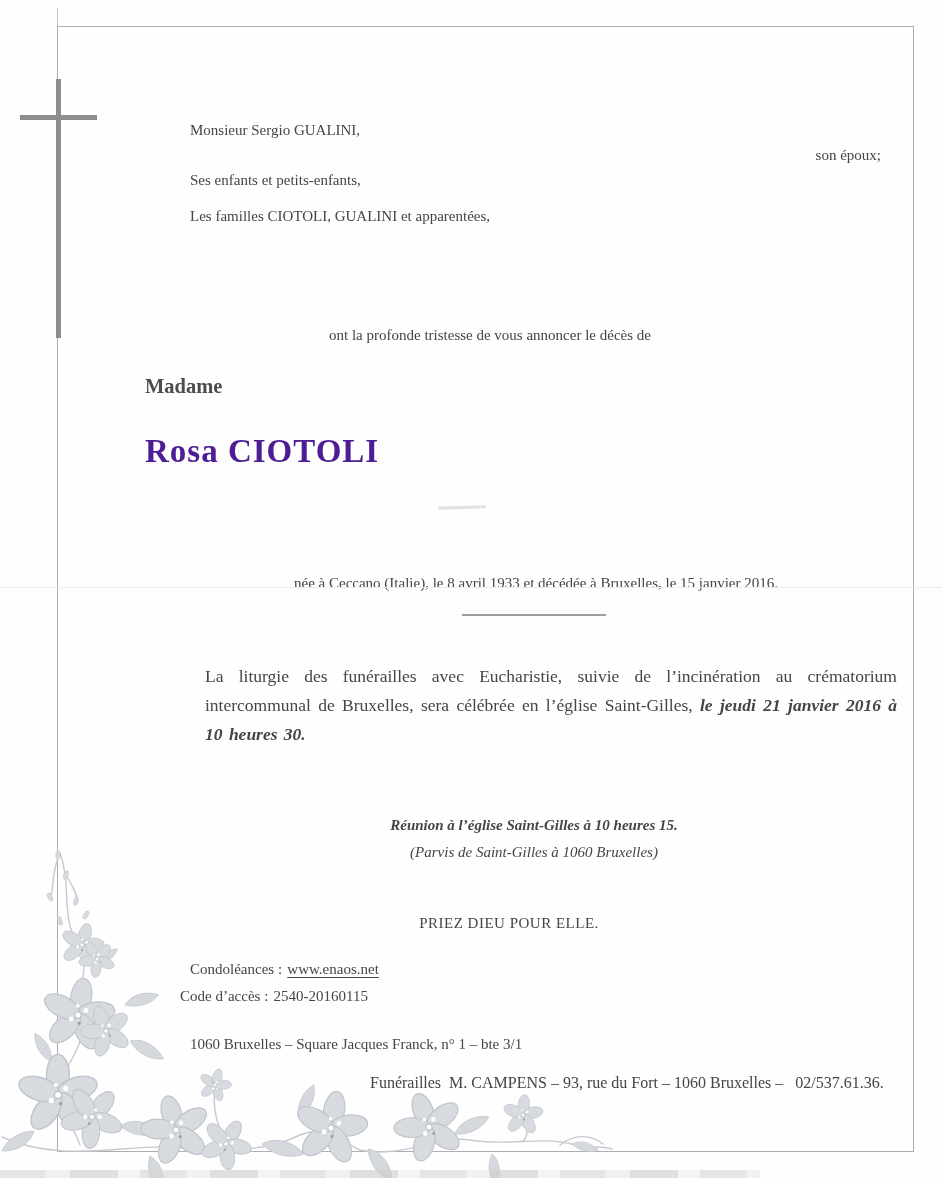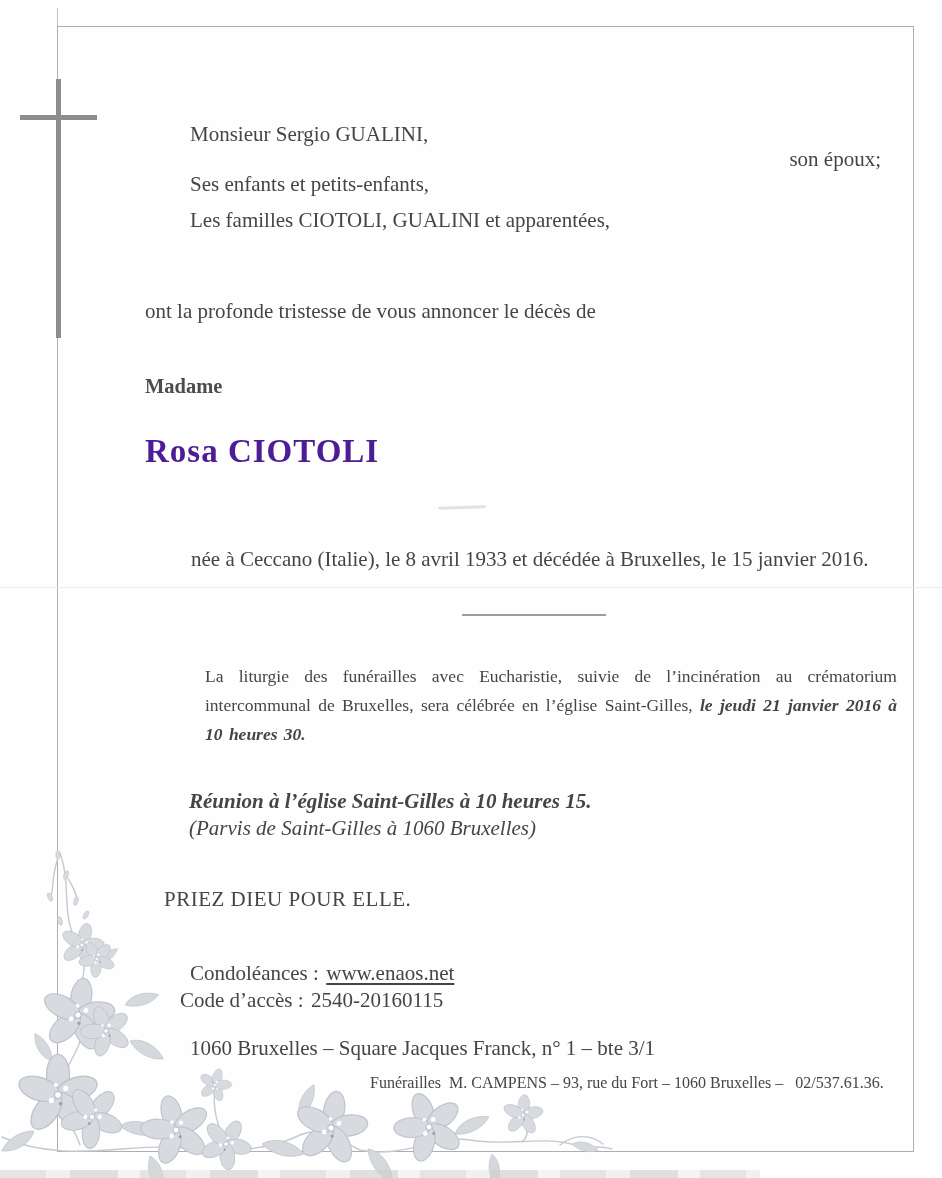--- a/index.html
+++ b/index.html
@@ -12,22 +12,22 @@
     color:#454545;
   }
   .frame{
     position:absolute;left:57px;top:26px;width:857px;height:1126px;
     border:1px solid #aeaeae;
     box-sizing:border-box;
   }
   .fold-top{position:absolute;left:57px;top:8px;width:1px;height:18px;background:#c3c3c3;}
   .cross-v{position:absolute;left:56px;top:79px;width:5px;height:259px;background:#8d8d8d;}
   .cross-h{position:absolute;left:20px;top:115px;width:77px;height:5px;background:#8d8d8d;}
-  .txt{position:absolute;line-height:1.18;font-size:21px;white-space:nowrap;}
-  .center{text-align:left;white-space:nowrap;}
+  .txt{position:absolute;line-height:1.18;font-size:15px;white-space:nowrap;}
+  .center{text-align:center;white-space:nowrap;margin-top:28px;}
   .bi{font-weight:bold;font-style:italic;}
   .i{font-style:italic;}
   .name-title{
     position:absolute;left:145px;top:433px;width:690px;
     text-align:left;font-size:33px;font-weight:bold;color:#4c1d95;letter-spacing:1px;
   }
   .madame{position:absolute;left:145px;top:375px;width:690px;text-align:left;font-size:20.5px;font-weight:bold;color:#4c4c4c;}
   .para{
     position:absolute;left:190px;top:662px;width:692px;
     font-size:17.5px;line-height:29px;text-align:justify;text-justify:inter-word;

